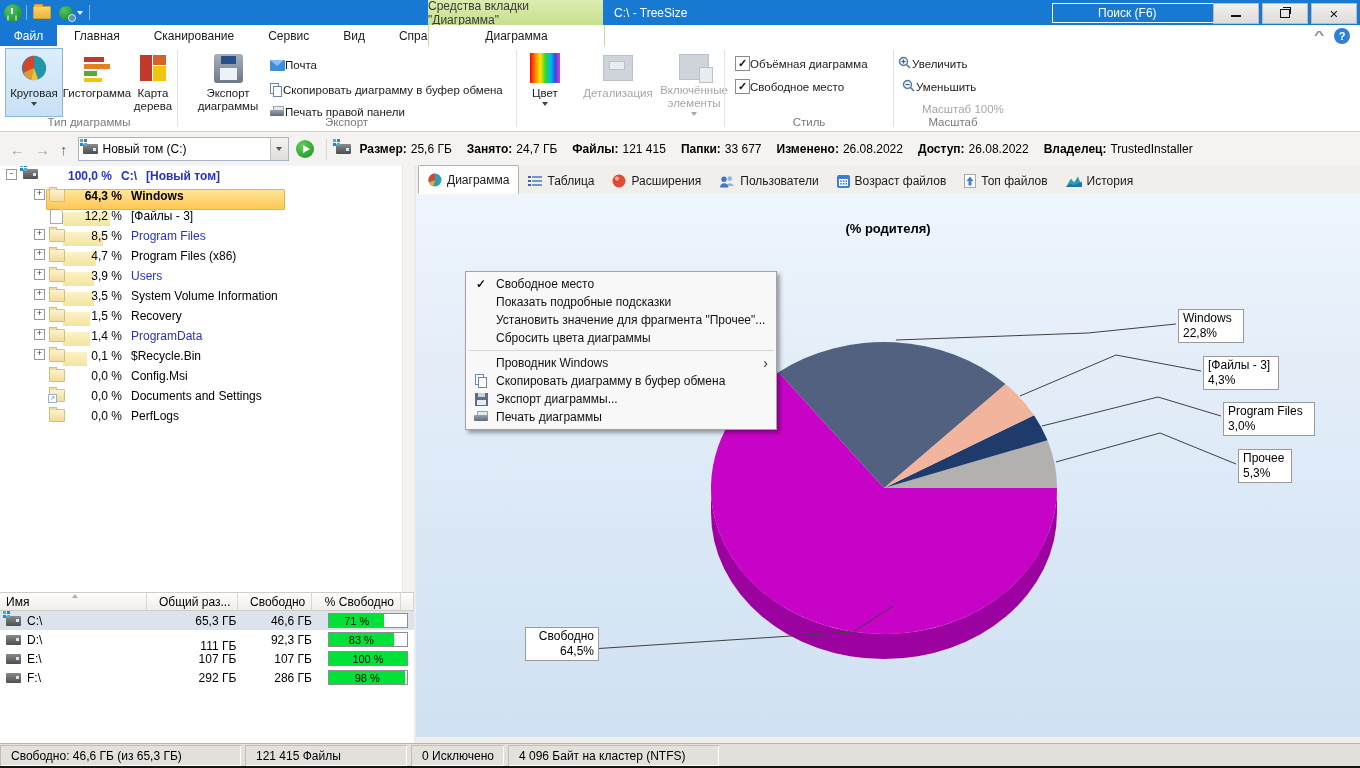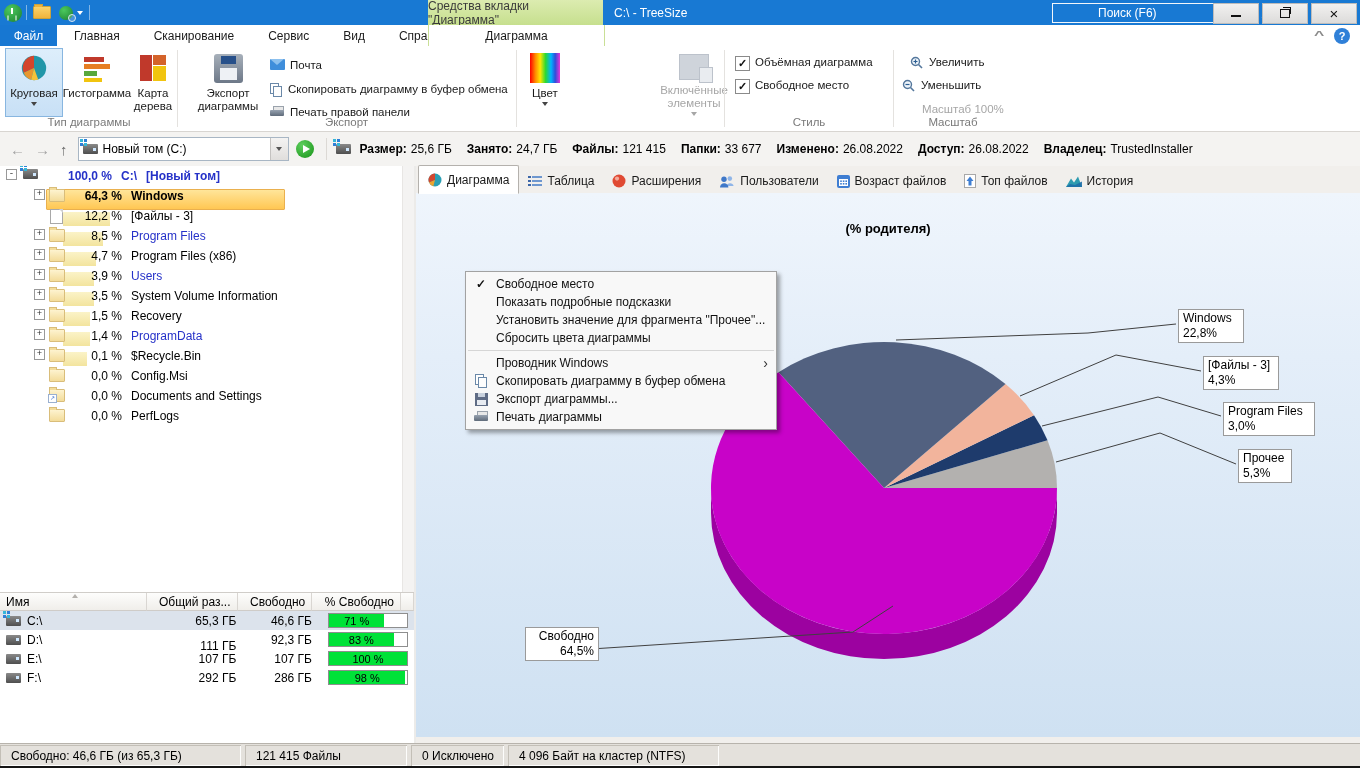--- a/index.html
+++ b/index.html
@@ -47,21 +47,21 @@
 .ribbon{position:absolute;left:0;top:46px;right:0;height:85px;background:#fff;border-bottom:1px solid #d8d5d1;font-size:11.5px;}
 .glabel{position:absolute;bottom:3px;left:0;right:0;text-align:center;color:#7a7a7a;}
 .gsep{position:absolute;top:4px;bottom:4px;width:1px;background:#e4e2df;}
 .group{position:absolute;top:0;height:100%;}
 .bigbtn{position:absolute;top:2px;display:flex;flex-direction:column;align-items:center;text-align:center;line-height:13px;padding-top:4px;height:64px;color:#1a1a1a;}
 .bigbtn.sel{background:linear-gradient(#ddeefb,#c8e0f6);border:1px solid #88b6e0;padding-top:3px;}
 .bigbtn.dis{color:#a6a6a6;}
 .bicon{width:32px;height:32px;margin-bottom:3px;display:flex;align-items:center;justify-content:center;}
 .dda{width:0;height:0;border-left:3.5px solid transparent;border-right:3.5px solid transparent;border-top:4px solid #444;margin:2px auto 0;}
 .dis .dda{border-top-color:#a6a6a6;}
-.smallrow{position:absolute;display:flex;align-items:flex-start;gap:5px;color:#1a1a1a;white-space:nowrap;}
+.smallrow{position:absolute;display:flex;align-items:center;color:#1a1a1a;white-space:nowrap;}
 .cb{width:13px;height:13px;background:#fff;border:1px solid #8a8a8a;font-size:11px;line-height:12px;text-align:center;font-weight:bold;color:#111;}
 .cb::after{content:"\2713";}
 .rainbow{width:30px;height:30px;background:linear-gradient(90deg,#f00,#ff8a00 18%,#ffe600 34%,#2bd932 52%,#00b4ff 70%,#2f4fd9 84%,#e833d9 100%);}
 .disicon{width:28px;height:24px;background:#cfd4db;border:1px solid #bcc2cb;position:relative;}
 .disicon.grid::after{content:"";position:absolute;left:5px;top:5px;width:16px;height:9px;background:#e9ecf0;box-shadow:inset 0 0 0 1px #bcc2cb;}
 .disicon.pages::after{content:"";position:absolute;right:-5px;bottom:-4px;width:12px;height:14px;background:#e9ecf0;border:1px solid #bcc2cb;}
 .fd32{width:29px;height:29px;background:linear-gradient(#a7b0ba,#6d7888);border-radius:3px;position:relative;}
 .fd32::before{content:"";position:absolute;left:7px;top:2px;width:15px;height:8px;background:#27508a;}
 .fd32::after{content:"";position:absolute;left:6px;top:14px;width:17px;height:12px;background:#eef1f5;}
 .ic-mail{width:15px;height:11px;background:#3f8edb;position:relative;border-radius:1px;overflow:hidden;}
@@ -277,20 +277,26 @@
     <div class="gsep" style="left:516px;"></div>
 
     <div class="group" style="left:517px;width:207px;">
       <div class="bigbtn" style="left:4px;width:48px;">
         <span class="bicon">
             <span class="rainbow"></span>
           </span>
         <span>Цвет</span>
         <span class="dda"></span>
       </div>
+      <div class="bigbtn dis" style="left:58px;width:86px;">
+        <span class="bicon">
+            <span class="disicon grid"></span>
+          </span>
+        <span>Детализация</span>
+      </div>
       <div class="bigbtn dis" style="left:148px;width:58px;">
         <span class="bicon">
             <span class="disicon pages"></span>
           </span>
         <span>Включённые элементы</span>
         <span class="dda"></span>
       </div>
     </div>
     <div class="gsep" style="left:724px;"></div>
 
@@ -301,21 +307,21 @@
       </div>
       <div class="smallrow" style="left:10px;top:33px;">
         <span class="cb"></span>
         <span>Свободное место</span>
       </div>
       <div class="glabel">Стиль</div>
     </div>
     <div class="gsep" style="left:893px;"></div>
 
     <div class="group" style="left:894px;width:118px;">
-      <div class="smallrow" style="left:16px;top:10px;">
+      <div class="smallrow" style="left:4px;top:10px;">
         <span><svg width="14" height="14">
               <circle cx="5.5" cy="5.5" r="4" fill="#eef4fa" stroke="#54779c" stroke-width="1.4"></circle>
               <path d="M8.5 8.5 L12 12" stroke="#54779c" stroke-width="1.6"></path>
               <path d="M3.5 5.5 h4 M5.5 3.5 v4" stroke="#2c5f93" stroke-width="1.2"></path>
             </svg></span>
         <span>Увеличить</span>
       </div>
       <div class="smallrow" style="left:8px;top:33px;">
         <span><svg width="14" height="14">
               <circle cx="5.5" cy="5.5" r="4" fill="#eef4fa" stroke="#54779c" stroke-width="1.4"></circle>

